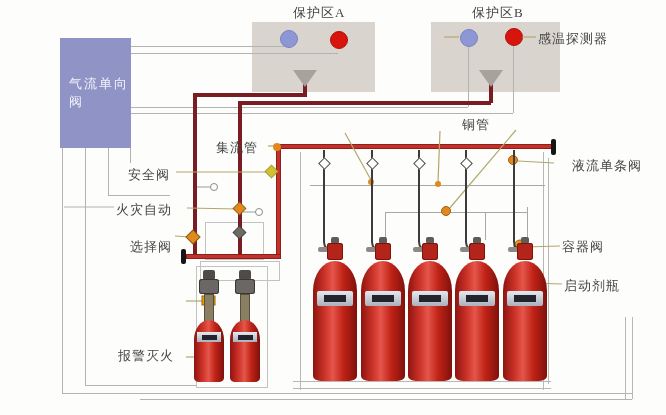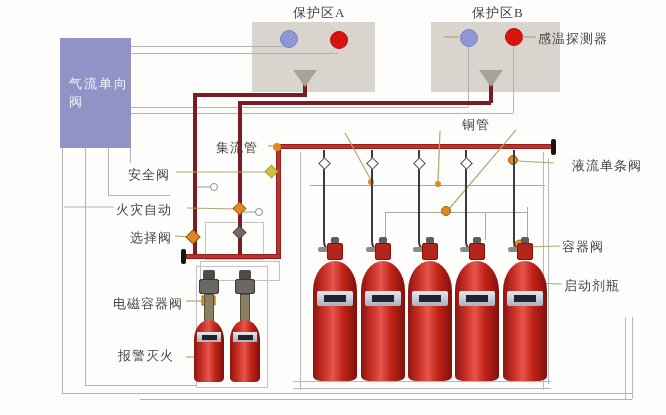--- a/index.html
+++ b/index.html
@@ -179,24 +179,23 @@
     <rect x="202" y="296" width="13" height="9" fill="#e8a00f" stroke="#a05f10"></rect>
     <circle cx="213" cy="356" r="5" fill="#e8890f"></circle>
   </svg>
 
   <div class="lbl" style="left:538px;top:30px;">感温探测器</div>
   <div class="lbl" style="left:446px;top:116px;margin-left:16px;">铜管</div>
   <div class="lbl" style="left:216px;top:139px;">集流管</div>
   <div class="lbl" style="left:572px;top:157px;">液流单条阀</div>
   <div class="lbl" style="left:128px;top:166px;">安全阀</div>
   <div class="lbl" style="left:116px;top:201px;">火灾自动</div>
-  <div class="lbl" style="left:130px;top:229px;">选择阀</div>
+  <div class="lbl" style="left:130px;top:238px;">选择阀</div>
   <div class="lbl" style="left:562px;top:238px;">容器阀</div>
   <div class="lbl" style="left:564px;top:277px;">启动剂瓶</div>
-  <div class="lbl" style="left:113px;top:295px;">电磁容器阀</div>
   <div class="lbl" style="left:118px;top:347px;">报警灭火</div>
 
   <div id="dyn"></div>
 <div class="hose" style="left:323px;top:150px;height:90px;"></div>
     <div class="hook" style="left:323px;top:238px;"></div>
     <div class="diam" style="left:320px;top:159px;"></div>
     <div class="cyl" style="left:313px;top:237px;">
          <div class="vcap"></div>
          <div class="vlever"></div>
          <div class="vbody"></div>

